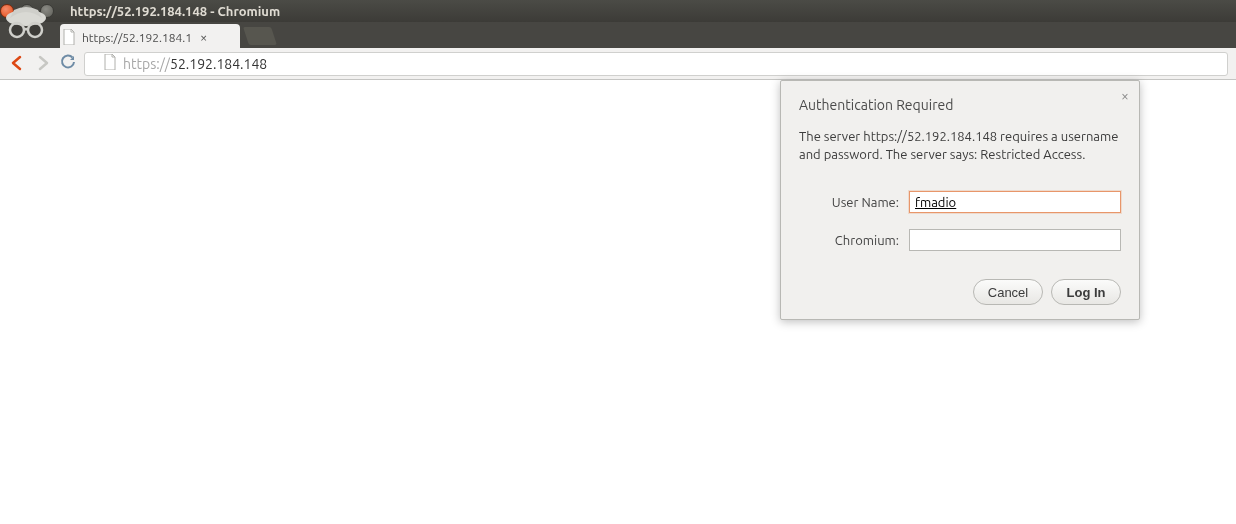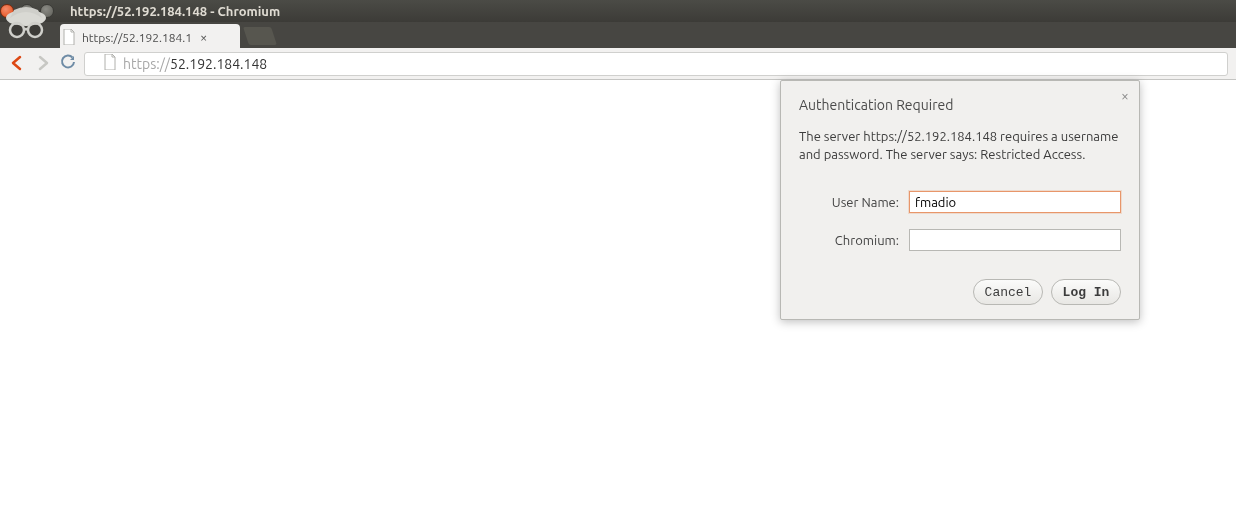--- a/index.html
+++ b/index.html
@@ -163,35 +163,36 @@
     border: 1px solid #b8b8b4;
     background: #fff;
     padding: 2px 5px;
     font-size: 13px;
     font-family: inherit;
     outline: none;
   }
   .text-input.focused {
     border: 1px solid #e8966a;
     box-shadow: 0 0 0 1px rgba(232,150,106,0.25);
+    text-decoration: underline;
   }
   .dlg-buttons {
     display: flex;
     justify-content: flex-end;
     gap: 8px;
     margin-top: 28px;
   }
   .btn {
     min-width: 70px;
     height: 26px;
     background: linear-gradient(to bottom, #fbfbfa, #e8e7e4);
     border: 1px solid #b8b8b4;
     border-radius: 13px;
     font-size: 13px;
-    font-family: Liberation Mono, monospace;
+    font-family: Liberation Sans, sans-serif;
     cursor: pointer;
     color: #3c3c3c;
   }
   .btn.primary { font-weight: bold; }
 
   .file-icon-svg { width:14px; height:16px; }
 </style>
 </head>
 <body>
 

